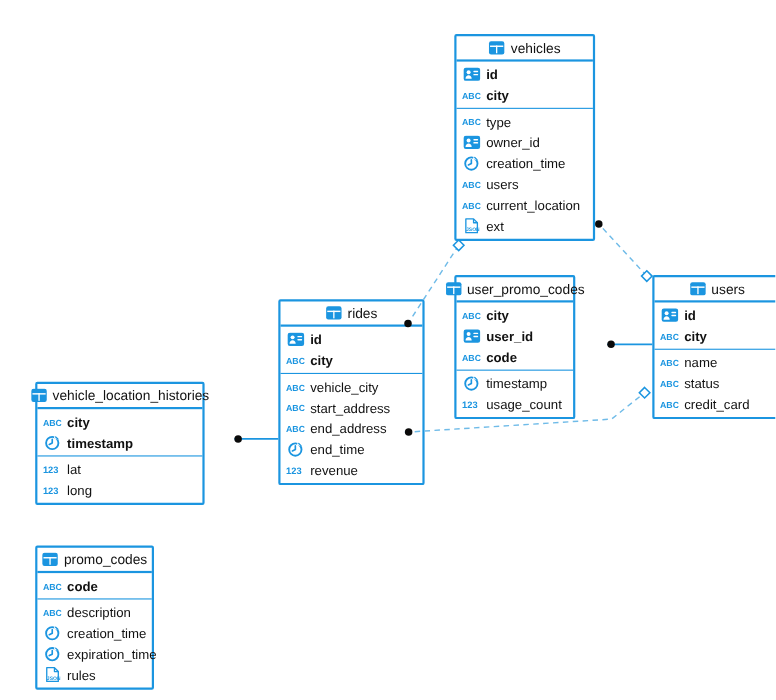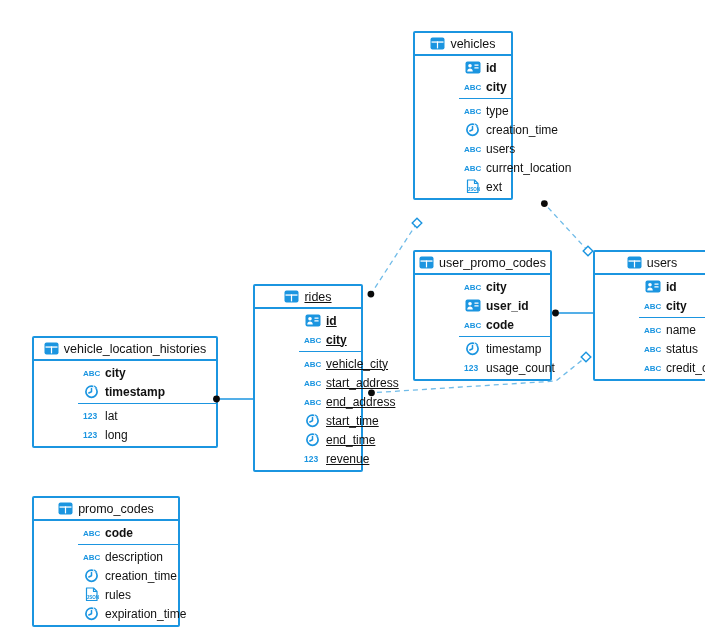--- a/index.html
+++ b/index.html
@@ -18,39 +18,39 @@
     box-sizing:border-box;
     color:#111;
   }
   .tbl-header{
     height:21px;
     display:flex;align-items:center;justify-content:center;gap:5px;
     border-bottom:2px solid var(--accent);
     font-size:12.5px;font-weight:500;
     white-space:nowrap;
   }
-  .sec{padding:2px 0;margin-left:44px;}
+  .sec{padding:2px 0;}
   .sec.cols{border-top:1.5px solid var(--accent);}
   .row{
     height:19px;
     display:flex;align-items:center;gap:5px;
     padding:0 5px;
     font-size:12px;
     white-space:nowrap;
   }
   .row.pk{font-weight:700;}
   .icon{flex:0 0 auto;display:inline-flex;align-items:center;justify-content:center;width:17px;height:15px;}
   #relations{position:absolute;left:0;top:0;pointer-events:none;z-index:5;}
 </style>
 </head>
 <body>
 
 <div id="canvas" style="--accent: #1b95e0; color: rgb(17, 17, 17);">
 
-<div class="tbl" style="left: 413px; top: 31px; width: 100px;">
+<div class="tbl" style="left: 413px; top: 31px; width: 128px;">
       <div class="tbl-header">
         <span class="icon" style="width: 15px;">
           <svg width="15" height="13" viewBox="0 0 15 13">
             <rect x="0.5" y="0.5" width="14" height="12" rx="2" fill="#1b95e0"></rect>
             <rect x="1.5" y="4.4" width="12" height="1.3" fill="#fff"></rect>
             <rect x="6.9" y="4.4" width="1.2" height="7" fill="#fff"></rect>
           </svg>
         </span>
         <span>vehicles</span>
       </div>
@@ -80,190 +80,142 @@
         <div class="row">
           <span class="icon">
             <svg width="17" height="12" viewBox="0 0 17 12">
               <text x="0" y="9" font-family="Liberation Sans, sans-serif" font-size="8" font-weight="700" fill="#1b95e0">ABC</text>
             </svg>
           </span>
           <span>type</span>
         </div>
         <div class="row">
           <span class="icon">
-            <svg width="15" height="15" viewBox="0 0 15 15">
-              <circle cx="7.5" cy="7.7" r="5.6" fill="none" stroke="#1b95e0" stroke-width="1.7"></circle>
-              <path d="M7.5 7.7 L7.5 4.4 M7.5 7.7 L4.8 9" stroke="#1b95e0" stroke-width="1.5" stroke-linecap="round" fill="none"></path>
-              <rect x="9.5" y="0" width="4" height="4" fill="#fff" transform="rotate(18 11 2)"></rect>
-              <path d="M10.6 2.2 L12.6 4.1" stroke="#1b95e0" stroke-width="1.2" stroke-linecap="round"></path>
-            </svg>
-          </span>
-          <span>creation_time</span>
-        </div>
-        <div class="row">
-          <span class="icon">
-            <svg width="17" height="12" viewBox="0 0 17 12">
-              <text x="0" y="9" font-family="Liberation Sans, sans-serif" font-size="8" font-weight="700" fill="#1b95e0">ABC</text>
-            </svg>
-          </span>
-          <span>users</span>
-        </div>
-        <div class="row">
-          <span class="icon">
-            <svg width="17" height="12" viewBox="0 0 17 12">
-              <text x="0" y="9" font-family="Liberation Sans, sans-serif" font-size="8" font-weight="700" fill="#1b95e0">ABC</text>
-            </svg>
-          </span>
-          <span>current_location</span>
-        </div>
-        <div class="row">
-          <span class="icon">
-            <svg width="15" height="15" viewBox="0 0 15 15">
-              <path d="M2.5 1 h7 l3.5 3.5 v9 h-10.5 z" fill="#fff" stroke="#1b95e0" stroke-width="1.2" stroke-linejoin="round"></path>
-              <path d="M9.5 1 v3.5 h3.5" fill="none" stroke="#1b95e0" stroke-width="1.2" stroke-linejoin="round"></path>
-              <text x="2.6" y="12.3" font-family="Liberation Sans, sans-serif" font-size="4.6" font-weight="700" fill="#1b95e0">JSON</text>
-            </svg>
-          </span>
-          <span>ext</span>
-        </div>
-      </div>
-    </div>
-    <div class="tbl" style="left: 413px; top: 250px; width: 139px;">
-      <div class="tbl-header">
-        <span class="icon" style="width: 15px;">
-          <svg width="15" height="13" viewBox="0 0 15 13">
-            <rect x="0.5" y="0.5" width="14" height="12" rx="2" fill="#1b95e0"></rect>
-            <rect x="1.5" y="4.4" width="12" height="1.3" fill="#fff"></rect>
-            <rect x="6.9" y="4.4" width="1.2" height="7" fill="#fff"></rect>
-          </svg>
-        </span>
-        <span>user_promo_codes</span>
-      </div>
-      <div class="sec pks">
-        <div class="row pk">
-          <span class="icon">
-            <svg width="17" height="12" viewBox="0 0 17 12">
-              <text x="0" y="9" font-family="Liberation Sans, sans-serif" font-size="8" font-weight="700" fill="#1b95e0">ABC</text>
-            </svg>
-          </span>
-          <span>city</span>
-        </div>
-        <div class="row pk">
-          <span class="icon">
             <svg width="16" height="13" viewBox="0 0 16 13">
               <rect x="0.5" y="0.5" width="15" height="12" rx="2" fill="#1b95e0"></rect>
               <circle cx="5" cy="4.7" r="1.8" fill="#fff"></circle>
               <path d="M2.2 10.6 c0-2 1.3-3.2 2.8-3.2 s2.8 1.2 2.8 3.2 z" fill="#fff"></path>
               <rect x="9.3" y="3.4" width="4.4" height="1.3" rx="0.6" fill="#fff"></rect>
               <rect x="9.3" y="6.2" width="4.4" height="1.3" rx="0.6" fill="#fff"></rect>
             </svg>
           </span>
-          <span>user_id</span>
-        </div>
-        <div class="row pk">
-          <span class="icon">
-            <svg width="17" height="12" viewBox="0 0 17 12">
-              <text x="0" y="9" font-family="Liberation Sans, sans-serif" font-size="8" font-weight="700" fill="#1b95e0">ABC</text>
-            </svg>
-          </span>
-          <span>code</span>
-        </div>
-      </div>
-      <div class="sec cols">
-        <div class="row">
-          <span class="icon">
-            <svg width="15" height="15" viewBox="0 0 15 15">
-              <circle cx="7.5" cy="7.7" r="5.6" fill="none" stroke="#1b95e0" stroke-width="1.7"></circle>
-              <path d="M7.5 7.7 L7.5 4.4 M7.5 7.7 L4.8 9" stroke="#1b95e0" stroke-width="1.5" stroke-linecap="round" fill="none"></path>
-              <rect x="9.5" y="0" width="4" height="4" fill="#fff" transform="rotate(18 11 2)"></rect>
-              <path d="M10.6 2.2 L12.6 4.1" stroke="#1b95e0" stroke-width="1.2" stroke-linecap="round"></path>
-            </svg>
-          </span>
-          <span>timestamp</span>
-        </div>
-        <div class="row">
-          <span class="icon">
-            <svg width="17" height="12" viewBox="0 0 17 12">
-              <text x="0" y="9" font-family="Liberation Sans, sans-serif" font-size="8.5" font-weight="600" fill="#1b95e0">123</text>
-            </svg>
-          </span>
-          <span>usage_count</span>
-        </div>
-      </div>
-    </div>
-    <div class="tbl" style="left: 593px; top: 250px; width: 118px;">
-      <div class="tbl-header">
-        <span class="icon" style="width: 15px;">
-          <svg width="15" height="13" viewBox="0 0 15 13">
-            <rect x="0.5" y="0.5" width="14" height="12" rx="2" fill="#1b95e0"></rect>
-            <rect x="1.5" y="4.4" width="12" height="1.3" fill="#fff"></rect>
-            <rect x="6.9" y="4.4" width="1.2" height="7" fill="#fff"></rect>
-          </svg>
-        </span>
-        <span>users</span>
-      </div>
-      <div class="sec pks">
+          <span>owner_id</span>
+        </div>
+        <div class="row">
+          <span class="icon">
+            <svg width="15" height="15" viewBox="0 0 15 15">
+              <circle cx="7.5" cy="7.7" r="5.6" fill="none" stroke="#1b95e0" stroke-width="1.7"></circle>
+              <path d="M7.5 7.7 L7.5 4.4 M7.5 7.7 L4.8 9" stroke="#1b95e0" stroke-width="1.5" stroke-linecap="round" fill="none"></path>
+              <rect x="9.5" y="0" width="4" height="4" fill="#fff" transform="rotate(18 11 2)"></rect>
+              <path d="M10.6 2.2 L12.6 4.1" stroke="#1b95e0" stroke-width="1.2" stroke-linecap="round"></path>
+            </svg>
+          </span>
+          <span>creation_time</span>
+        </div>
+        <div class="row">
+          <span class="icon">
+            <svg width="17" height="12" viewBox="0 0 17 12">
+              <text x="0" y="9" font-family="Liberation Sans, sans-serif" font-size="8" font-weight="700" fill="#1b95e0">ABC</text>
+            </svg>
+          </span>
+          <span>users</span>
+        </div>
+        <div class="row">
+          <span class="icon">
+            <svg width="17" height="12" viewBox="0 0 17 12">
+              <text x="0" y="9" font-family="Liberation Sans, sans-serif" font-size="8" font-weight="700" fill="#1b95e0">ABC</text>
+            </svg>
+          </span>
+          <span>current_location</span>
+        </div>
+        <div class="row">
+          <span class="icon">
+            <svg width="15" height="15" viewBox="0 0 15 15">
+              <path d="M2.5 1 h7 l3.5 3.5 v9 h-10.5 z" fill="#fff" stroke="#1b95e0" stroke-width="1.2" stroke-linejoin="round"></path>
+              <path d="M9.5 1 v3.5 h3.5" fill="none" stroke="#1b95e0" stroke-width="1.2" stroke-linejoin="round"></path>
+              <text x="2.6" y="12.3" font-family="Liberation Sans, sans-serif" font-size="4.6" font-weight="700" fill="#1b95e0">JSON</text>
+            </svg>
+          </span>
+          <span>ext</span>
+        </div>
+      </div>
+    </div>
+    <div class="tbl" style="left: 413px; top: 250px; width: 110px;">
+      <div class="tbl-header">
+        <span class="icon" style="width: 15px;">
+          <svg width="15" height="13" viewBox="0 0 15 13">
+            <rect x="0.5" y="0.5" width="14" height="12" rx="2" fill="#1b95e0"></rect>
+            <rect x="1.5" y="4.4" width="12" height="1.3" fill="#fff"></rect>
+            <rect x="6.9" y="4.4" width="1.2" height="7" fill="#fff"></rect>
+          </svg>
+        </span>
+        <span>user_promo_codes</span>
+      </div>
+      <div class="sec pks">
+        <div class="row pk">
+          <span class="icon">
+            <svg width="17" height="12" viewBox="0 0 17 12">
+              <text x="0" y="9" font-family="Liberation Sans, sans-serif" font-size="8" font-weight="700" fill="#1b95e0">ABC</text>
+            </svg>
+          </span>
+          <span>city</span>
+        </div>
         <div class="row pk">
           <span class="icon">
             <svg width="16" height="13" viewBox="0 0 16 13">
               <rect x="0.5" y="0.5" width="15" height="12" rx="2" fill="#1b95e0"></rect>
               <circle cx="5" cy="4.7" r="1.8" fill="#fff"></circle>
               <path d="M2.2 10.6 c0-2 1.3-3.2 2.8-3.2 s2.8 1.2 2.8 3.2 z" fill="#fff"></path>
               <rect x="9.3" y="3.4" width="4.4" height="1.3" rx="0.6" fill="#fff"></rect>
               <rect x="9.3" y="6.2" width="4.4" height="1.3" rx="0.6" fill="#fff"></rect>
             </svg>
           </span>
-          <span>id</span>
-        </div>
-        <div class="row pk">
-          <span class="icon">
-            <svg width="17" height="12" viewBox="0 0 17 12">
-              <text x="0" y="9" font-family="Liberation Sans, sans-serif" font-size="8" font-weight="700" fill="#1b95e0">ABC</text>
-            </svg>
-          </span>
-          <span>city</span>
-        </div>
-      </div>
-      <div class="sec cols">
-        <div class="row">
-          <span class="icon">
-            <svg width="17" height="12" viewBox="0 0 17 12">
-              <text x="0" y="9" font-family="Liberation Sans, sans-serif" font-size="8" font-weight="700" fill="#1b95e0">ABC</text>
-            </svg>
-          </span>
-          <span>name</span>
-        </div>
-        <div class="row">
-          <span class="icon">
-            <svg width="17" height="12" viewBox="0 0 17 12">
-              <text x="0" y="9" font-family="Liberation Sans, sans-serif" font-size="8" font-weight="700" fill="#1b95e0">ABC</text>
-            </svg>
-          </span>
-          <span>status</span>
-        </div>
-        <div class="row">
-          <span class="icon">
-            <svg width="17" height="12" viewBox="0 0 17 12">
-              <text x="0" y="9" font-family="Liberation Sans, sans-serif" font-size="8" font-weight="700" fill="#1b95e0">ABC</text>
-            </svg>
-          </span>
-          <span>credit_card</span>
-        </div>
-      </div>
-    </div>
-    <div class="tbl" style="left: 253px; top: 284px; width: 110px; text-decoration: underline;">
-      <div class="tbl-header">
-        <span class="icon" style="width: 15px;">
-          <svg width="15" height="13" viewBox="0 0 15 13">
-            <rect x="0.5" y="0.5" width="14" height="12" rx="2" fill="#1b95e0"></rect>
-            <rect x="1.5" y="4.4" width="12" height="1.3" fill="#fff"></rect>
-            <rect x="6.9" y="4.4" width="1.2" height="7" fill="#fff"></rect>
-          </svg>
-        </span>
-        <span>rides</span>
+          <span>user_id</span>
+        </div>
+        <div class="row pk">
+          <span class="icon">
+            <svg width="17" height="12" viewBox="0 0 17 12">
+              <text x="0" y="9" font-family="Liberation Sans, sans-serif" font-size="8" font-weight="700" fill="#1b95e0">ABC</text>
+            </svg>
+          </span>
+          <span>code</span>
+        </div>
+      </div>
+      <div class="sec cols">
+        <div class="row">
+          <span class="icon">
+            <svg width="15" height="15" viewBox="0 0 15 15">
+              <circle cx="7.5" cy="7.7" r="5.6" fill="none" stroke="#1b95e0" stroke-width="1.7"></circle>
+              <path d="M7.5 7.7 L7.5 4.4 M7.5 7.7 L4.8 9" stroke="#1b95e0" stroke-width="1.5" stroke-linecap="round" fill="none"></path>
+              <rect x="9.5" y="0" width="4" height="4" fill="#fff" transform="rotate(18 11 2)"></rect>
+              <path d="M10.6 2.2 L12.6 4.1" stroke="#1b95e0" stroke-width="1.2" stroke-linecap="round"></path>
+            </svg>
+          </span>
+          <span>timestamp</span>
+        </div>
+        <div class="row">
+          <span class="icon">
+            <svg width="17" height="12" viewBox="0 0 17 12">
+              <text x="0" y="9" font-family="Liberation Sans, sans-serif" font-size="8.5" font-weight="600" fill="#1b95e0">123</text>
+            </svg>
+          </span>
+          <span>usage_count</span>
+        </div>
+      </div>
+    </div>
+    <div class="tbl" style="left: 593px; top: 250px; width: 118px;">
+      <div class="tbl-header">
+        <span class="icon" style="width: 15px;">
+          <svg width="15" height="13" viewBox="0 0 15 13">
+            <rect x="0.5" y="0.5" width="14" height="12" rx="2" fill="#1b95e0"></rect>
+            <rect x="1.5" y="4.4" width="12" height="1.3" fill="#fff"></rect>
+            <rect x="6.9" y="4.4" width="1.2" height="7" fill="#fff"></rect>
+          </svg>
+        </span>
+        <span>users</span>
       </div>
       <div class="sec pks">
         <div class="row pk">
           <span class="icon">
             <svg width="16" height="13" viewBox="0 0 16 13">
               <rect x="0.5" y="0.5" width="15" height="12" rx="2" fill="#1b95e0"></rect>
               <circle cx="5" cy="4.7" r="1.8" fill="#fff"></circle>
               <path d="M2.2 10.6 c0-2 1.3-3.2 2.8-3.2 s2.8 1.2 2.8 3.2 z" fill="#fff"></path>
               <rect x="9.3" y="3.4" width="4.4" height="1.3" rx="0.6" fill="#fff"></rect>
               <rect x="9.3" y="6.2" width="4.4" height="1.3" rx="0.6" fill="#fff"></rect>
@@ -280,20 +232,80 @@
           <span>city</span>
         </div>
       </div>
       <div class="sec cols">
         <div class="row">
           <span class="icon">
             <svg width="17" height="12" viewBox="0 0 17 12">
               <text x="0" y="9" font-family="Liberation Sans, sans-serif" font-size="8" font-weight="700" fill="#1b95e0">ABC</text>
             </svg>
           </span>
+          <span>name</span>
+        </div>
+        <div class="row">
+          <span class="icon">
+            <svg width="17" height="12" viewBox="0 0 17 12">
+              <text x="0" y="9" font-family="Liberation Sans, sans-serif" font-size="8" font-weight="700" fill="#1b95e0">ABC</text>
+            </svg>
+          </span>
+          <span>status</span>
+        </div>
+        <div class="row">
+          <span class="icon">
+            <svg width="17" height="12" viewBox="0 0 17 12">
+              <text x="0" y="9" font-family="Liberation Sans, sans-serif" font-size="8" font-weight="700" fill="#1b95e0">ABC</text>
+            </svg>
+          </span>
+          <span>credit_card</span>
+        </div>
+      </div>
+    </div>
+    <div class="tbl" style="left: 253px; top: 272px; width: 133px;">
+      <div class="tbl-header">
+        <span class="icon" style="width: 15px;">
+          <svg width="15" height="13" viewBox="0 0 15 13">
+            <rect x="0.5" y="0.5" width="14" height="12" rx="2" fill="#1b95e0"></rect>
+            <rect x="1.5" y="4.4" width="12" height="1.3" fill="#fff"></rect>
+            <rect x="6.9" y="4.4" width="1.2" height="7" fill="#fff"></rect>
+          </svg>
+        </span>
+        <span>rides</span>
+      </div>
+      <div class="sec pks">
+        <div class="row pk">
+          <span class="icon">
+            <svg width="16" height="13" viewBox="0 0 16 13">
+              <rect x="0.5" y="0.5" width="15" height="12" rx="2" fill="#1b95e0"></rect>
+              <circle cx="5" cy="4.7" r="1.8" fill="#fff"></circle>
+              <path d="M2.2 10.6 c0-2 1.3-3.2 2.8-3.2 s2.8 1.2 2.8 3.2 z" fill="#fff"></path>
+              <rect x="9.3" y="3.4" width="4.4" height="1.3" rx="0.6" fill="#fff"></rect>
+              <rect x="9.3" y="6.2" width="4.4" height="1.3" rx="0.6" fill="#fff"></rect>
+            </svg>
+          </span>
+          <span>id</span>
+        </div>
+        <div class="row pk">
+          <span class="icon">
+            <svg width="17" height="12" viewBox="0 0 17 12">
+              <text x="0" y="9" font-family="Liberation Sans, sans-serif" font-size="8" font-weight="700" fill="#1b95e0">ABC</text>
+            </svg>
+          </span>
+          <span>city</span>
+        </div>
+      </div>
+      <div class="sec cols">
+        <div class="row">
+          <span class="icon">
+            <svg width="17" height="12" viewBox="0 0 17 12">
+              <text x="0" y="9" font-family="Liberation Sans, sans-serif" font-size="8" font-weight="700" fill="#1b95e0">ABC</text>
+            </svg>
+          </span>
           <span>vehicle_city</span>
         </div>
         <div class="row">
           <span class="icon">
             <svg width="17" height="12" viewBox="0 0 17 12">
               <text x="0" y="9" font-family="Liberation Sans, sans-serif" font-size="8" font-weight="700" fill="#1b95e0">ABC</text>
             </svg>
           </span>
           <span>start_address</span>
         </div>
@@ -307,44 +319,33 @@
         </div>
         <div class="row">
           <span class="icon">
             <svg width="15" height="15" viewBox="0 0 15 15">
               <circle cx="7.5" cy="7.7" r="5.6" fill="none" stroke="#1b95e0" stroke-width="1.7"></circle>
               <path d="M7.5 7.7 L7.5 4.4 M7.5 7.7 L4.8 9" stroke="#1b95e0" stroke-width="1.5" stroke-linecap="round" fill="none"></path>
               <rect x="9.5" y="0" width="4" height="4" fill="#fff" transform="rotate(18 11 2)"></rect>
               <path d="M10.6 2.2 L12.6 4.1" stroke="#1b95e0" stroke-width="1.2" stroke-linecap="round"></path>
             </svg>
           </span>
-          <span>start_time</span>
-        </div>
-        <div class="row">
-          <span class="icon">
-            <svg width="15" height="15" viewBox="0 0 15 15">
-              <circle cx="7.5" cy="7.7" r="5.6" fill="none" stroke="#1b95e0" stroke-width="1.7"></circle>
-              <path d="M7.5 7.7 L7.5 4.4 M7.5 7.7 L4.8 9" stroke="#1b95e0" stroke-width="1.5" stroke-linecap="round" fill="none"></path>
-              <rect x="9.5" y="0" width="4" height="4" fill="#fff" transform="rotate(18 11 2)"></rect>
-              <path d="M10.6 2.2 L12.6 4.1" stroke="#1b95e0" stroke-width="1.2" stroke-linecap="round"></path>
-            </svg>
-          </span>
           <span>end_time</span>
         </div>
         <div class="row">
           <span class="icon">
             <svg width="17" height="12" viewBox="0 0 17 12">
               <text x="0" y="9" font-family="Liberation Sans, sans-serif" font-size="8.5" font-weight="600" fill="#1b95e0">123</text>
             </svg>
           </span>
           <span>revenue</span>
         </div>
       </div>
     </div>
-    <div class="tbl" style="left: 32px; top: 336px; width: 186px;">
+    <div class="tbl" style="left: 32px; top: 347px; width: 154px;">
       <div class="tbl-header">
         <span class="icon" style="width: 15px;">
           <svg width="15" height="13" viewBox="0 0 15 13">
             <rect x="0.5" y="0.5" width="14" height="12" rx="2" fill="#1b95e0"></rect>
             <rect x="1.5" y="4.4" width="12" height="1.3" fill="#fff"></rect>
             <rect x="6.9" y="4.4" width="1.2" height="7" fill="#fff"></rect>
           </svg>
         </span>
         <span>vehicle_location_histories</span>
       </div>
@@ -381,21 +382,21 @@
         <div class="row">
           <span class="icon">
             <svg width="17" height="12" viewBox="0 0 17 12">
               <text x="0" y="9" font-family="Liberation Sans, sans-serif" font-size="8.5" font-weight="600" fill="#1b95e0">123</text>
             </svg>
           </span>
           <span>long</span>
         </div>
       </div>
     </div>
-    <div class="tbl" style="left: 32px; top: 496px; width: 148px;">
+    <div class="tbl" style="left: 32px; top: 496px; width: 108px;">
       <div class="tbl-header">
         <span class="icon" style="width: 15px;">
           <svg width="15" height="13" viewBox="0 0 15 13">
             <rect x="0.5" y="0.5" width="14" height="12" rx="2" fill="#1b95e0"></rect>
             <rect x="1.5" y="4.4" width="12" height="1.3" fill="#fff"></rect>
             <rect x="6.9" y="4.4" width="1.2" height="7" fill="#fff"></rect>
           </svg>
         </span>
         <span>promo_codes</span>
       </div>
@@ -421,41 +422,41 @@
         <div class="row">
           <span class="icon">
             <svg width="15" height="15" viewBox="0 0 15 15">
               <circle cx="7.5" cy="7.7" r="5.6" fill="none" stroke="#1b95e0" stroke-width="1.7"></circle>
               <path d="M7.5 7.7 L7.5 4.4 M7.5 7.7 L4.8 9" stroke="#1b95e0" stroke-width="1.5" stroke-linecap="round" fill="none"></path>
               <rect x="9.5" y="0" width="4" height="4" fill="#fff" transform="rotate(18 11 2)"></rect>
               <path d="M10.6 2.2 L12.6 4.1" stroke="#1b95e0" stroke-width="1.2" stroke-linecap="round"></path>
             </svg>
           </span>
           <span>creation_time</span>
+        </div>
+        <div class="row">
+          <span class="icon">
+            <svg width="15" height="15" viewBox="0 0 15 15">
+              <circle cx="7.5" cy="7.7" r="5.6" fill="none" stroke="#1b95e0" stroke-width="1.7"></circle>
+              <path d="M7.5 7.7 L7.5 4.4 M7.5 7.7 L4.8 9" stroke="#1b95e0" stroke-width="1.5" stroke-linecap="round" fill="none"></path>
+              <rect x="9.5" y="0" width="4" height="4" fill="#fff" transform="rotate(18 11 2)"></rect>
+              <path d="M10.6 2.2 L12.6 4.1" stroke="#1b95e0" stroke-width="1.2" stroke-linecap="round"></path>
+            </svg>
+          </span>
+          <span>expiration_time</span>
         </div>
         <div class="row">
           <span class="icon">
             <svg width="15" height="15" viewBox="0 0 15 15">
               <path d="M2.5 1 h7 l3.5 3.5 v9 h-10.5 z" fill="#fff" stroke="#1b95e0" stroke-width="1.2" stroke-linejoin="round"></path>
               <path d="M9.5 1 v3.5 h3.5" fill="none" stroke="#1b95e0" stroke-width="1.2" stroke-linejoin="round"></path>
               <text x="2.6" y="12.3" font-family="Liberation Sans, sans-serif" font-size="4.6" font-weight="700" fill="#1b95e0">JSON</text>
             </svg>
           </span>
           <span>rules</span>
-        </div>
-        <div class="row">
-          <span class="icon">
-            <svg width="15" height="15" viewBox="0 0 15 15">
-              <circle cx="7.5" cy="7.7" r="5.6" fill="none" stroke="#1b95e0" stroke-width="1.7"></circle>
-              <path d="M7.5 7.7 L7.5 4.4 M7.5 7.7 L4.8 9" stroke="#1b95e0" stroke-width="1.5" stroke-linecap="round" fill="none"></path>
-              <rect x="9.5" y="0" width="4" height="4" fill="#fff" transform="rotate(18 11 2)"></rect>
-              <path d="M10.6 2.2 L12.6 4.1" stroke="#1b95e0" stroke-width="1.2" stroke-linecap="round"></path>
-            </svg>
-          </span>
-          <span>expiration_time</span>
         </div>
       </div>
     </div>
     <svg id="relations" width="705" height="636" viewBox="0 0 705 636">
       <polyline points="417,223 369,297" fill="none" stroke="#6fbbe8" stroke-width="1.3" stroke-dasharray="5 4"></polyline>
       <path d="M 417 218.2 L 421.8 223 L 417 227.8 L 412.2 223 Z" fill="#ffffff" stroke="#1b95e0" stroke-width="1.4"></path>
       <circle cx="370.90466886784657" cy="294.0636354954032" r="3.4" fill="#0a0a0a"></circle>
       <polyline points="542,201 588,251" fill="none" stroke="#6fbbe8" stroke-width="1.3" stroke-dasharray="5 4"></polyline>
       <circle cx="544.3696978578731" cy="203.5757585411664" r="3.4" fill="#0a0a0a"></circle>
       <path d="M 588 246.2 L 592.8 251 L 588 255.8 L 583.2 251 Z" fill="#ffffff" stroke="#1b95e0" stroke-width="1.4"></path>

